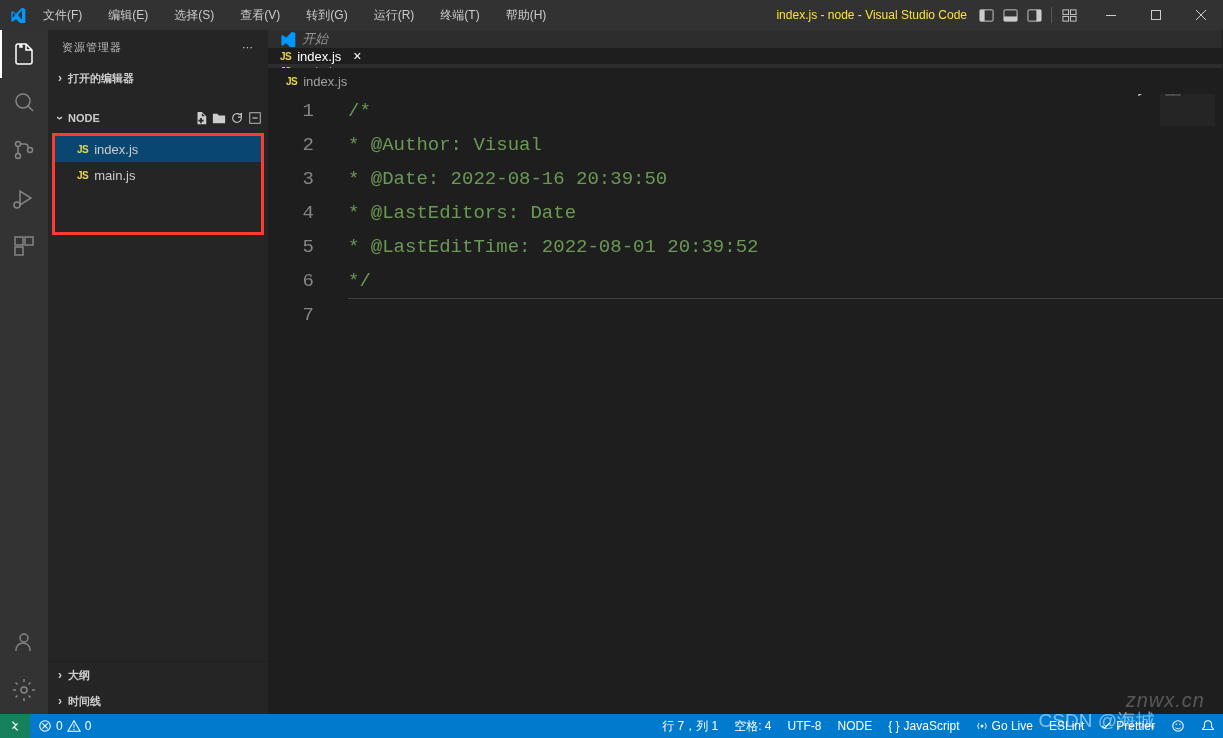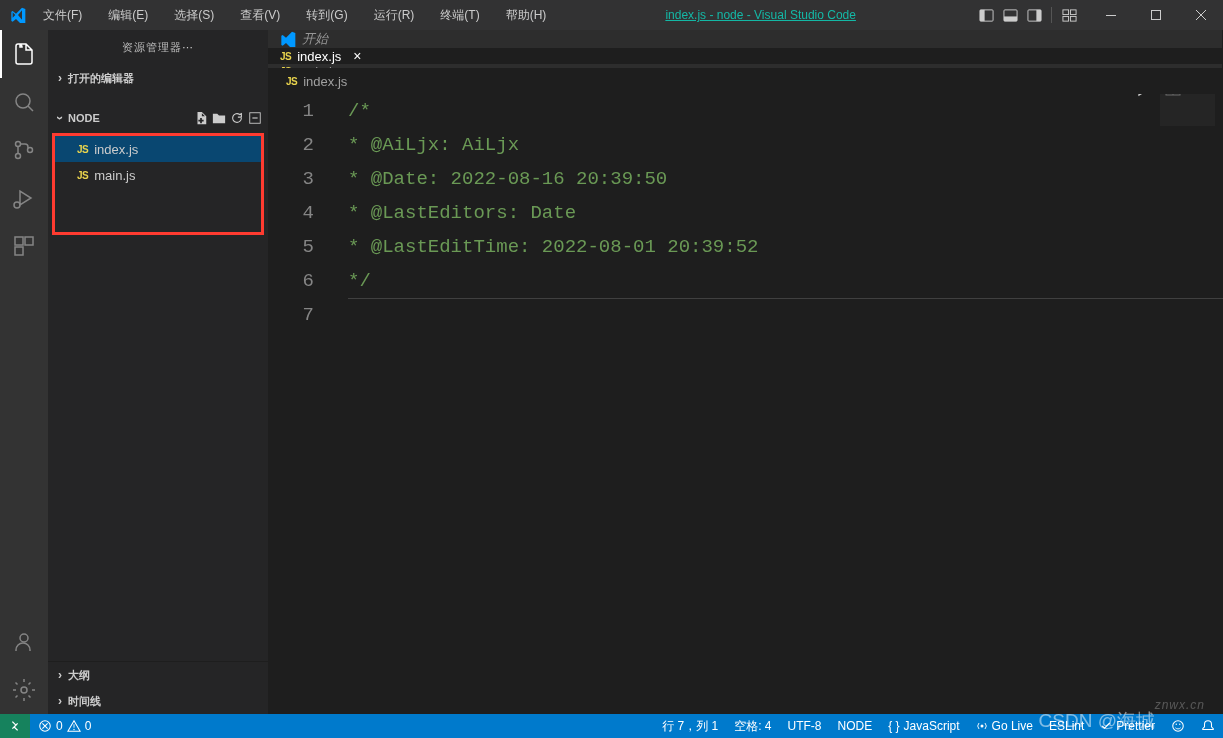--- a/index.html
+++ b/index.html
@@ -1,33 +1,33 @@
 <!DOCTYPE html>
 <html><head>
 <meta charset="utf-8">
 <style>
 * { margin: 0; padding: 0; box-sizing: border-box; }
 body { font-family: "Segoe UI", "Microsoft YaHei", sans-serif; background: #1e1e1e; color: #cccccc; width: 1223px; height: 738px; overflow: hidden; display: flex; flex-direction: column; }
 .titlebar { height: 30px; background: #323233; display: flex; align-items: center; font-size: 12px; color: #cccccc; }
 .titlebar .logo { width: 35px; display: flex; justify-content: center; align-items: center; }
 .titlebar .menus { display: flex; gap: 10px; }
 .titlebar .menu-item { padding: 0 8px; line-height: 30px; cursor: pointer; }
-.titlebar .title { flex: 1; text-align: center; color: #14b8a6; text-decoration: underline; }
+.titlebar .title { flex: 1; text-align: right; color: #fde047; }
 .titlebar .window-controls { display: flex; align-items: center; gap: 0; }
 .titlebar .wc { width: 45px; height: 30px; display: flex; align-items: center; justify-content: center; cursor: pointer; }
 .titlebar .layout-icons { display: flex; align-items: center; gap: 2px; padding: 0 8px; }
 .titlebar .layout-icon { width: 22px; height: 22px; display: flex; align-items: center; justify-content: center; cursor: pointer; }
 .main { flex: 1; display: flex; overflow: hidden; }
 .activitybar { width: 48px; background: #333333; display: flex; flex-direction: column; align-items: center; }
 .activitybar .ab-top { flex: 1; }
 .activitybar .ab-item { width: 48px; height: 48px; display: flex; align-items: center; justify-content: center; cursor: pointer; color: #858585; position: relative; }
 .activitybar .ab-item.active { color: #ffffff; }
 .activitybar .ab-item.active::before { content: ""; position: absolute; left: 0; top: 0; bottom: 0; width: 2px; background: #ffffff; }
 .sidebar { width: 220px; background: #252526; display: flex; flex-direction: column; }
-.sidebar .header { height: 35px; display: flex; align-items: center; justify-content: center; padding: 0 14px; font-size: 11px; color: #bbbbbb; letter-spacing: 1px; }
+.sidebar .header { height: 35px; display: flex; align-items: center; justify-content: space-between; padding: 0 14px; font-size: 11px; color: #bbbbbb; letter-spacing: 1px; }
 .sidebar .header .dots { cursor: pointer; color: #cccccc; }
 .sidebar .section { font-size: 13px; }
 .sidebar .section-header { height: 26px; display: flex; align-items: center; padding: 0 4px; cursor: pointer; font-weight: 600; font-size: 11px; }
 .sidebar .chev { width: 16px; display: inline-flex; justify-content: center; font-size: 12px; }
 .sidebar .folder-header { display: flex; align-items: center; justify-content: space-between; padding-right: 6px; margin-top: 14px; }
 .sidebar .folder-actions { display: flex; gap: 4px; color: #cccccc; }
 .sidebar .folder-actions .fa { font-size: 13px; cursor: pointer; }
 .sidebar .file-list { border: 3px solid #ff3b30; margin: 2px 4px 0 4px; padding-bottom: 44px; }
 .sidebar .file-item { height: 26px; display: flex; align-items: center; padding-left: 22px; gap: 6px; cursor: pointer; font-size: 13px; }
 .sidebar .file-item.selected { background: #094771; }
@@ -42,21 +42,21 @@
 .breadcrumb { height: 26px; display: flex; align-items: center; padding-left: 18px; gap: 6px; font-size: 13px; color: #a0a0a0; background: #1e1e1e; }
 .code { flex: 1; display: flex; font-family: Consolas, "Courier New", monospace; font-size: 19px; line-height: 34px; position: relative; }
 .gutter { width: 70px; text-align: right; color: #858585; padding-right: 24px; }
 .lines { flex: 1; color: #6a9955; padding-left: 10px; }
 .cursor-line { border-bottom: 1px solid #404040; }
 .minimap { position: absolute; top: 64px; right: 8px; width: 55px; height: 32px; background: #2a2a2a; opacity: 0.6; }
 .statusbar { height: 24px; background: #007acc; display: flex; align-items: center; font-size: 12px; color: #ffffff; }
 .statusbar .sb-item { padding: 0 8px; cursor: pointer; display: flex; align-items: center; gap: 4px; height: 100%; }
 .statusbar .remote { background: #16825d; height: 100%; display: flex; align-items: center; padding: 0 8px; }
 .statusbar .sb-right { margin-left: auto; display: flex; align-items: center; }
-.watermark { position: absolute; right: 18px; bottom: 26px; font-size: 12px; color: rgba(255,255,255,0.25); font-style: italic; letter-spacing: 1px; }
+.watermark { position: absolute; right: 18px; bottom: 26px; font-size: 20px; color: rgba(255,255,255,0.25); font-style: italic; letter-spacing: 1px; }
 .watermark2 { position: absolute; right: 68px; bottom: 4px; font-size: 19px; color: rgba(255,255,255,0.5); }
 svg { display: block; }
 </style>
 </head>
 <body>
 
 <div class="titlebar">
   <div class="logo">
     <svg width="16" height="16" viewBox="0 0 24 24">
         <path fill="#0098ff" d="M23 3l-5-2-9 9-5-4-2 1v14l2 1 5-4 9 9 5-2V3zM4 16V8l4 4-4 4zm14 3l-6-7 6-7v14z"></path>
@@ -276,21 +276,21 @@
         <div>1</div>
           <div>2</div>
           <div>3</div>
           <div>4</div>
           <div>5</div>
           <div>6</div>
           <div>7</div>
       </div>
       <div class="lines">
         <div>/*</div>
-        <div> * @AiLjx: AiLjx</div>
+        <div> * @Author: Visual</div>
         <div> * @Date: 2022-08-16 20:39:50</div>
         <div> * @LastEditors: Date</div>
         <div> * @LastEditTime: 2022-08-01 20:39:52</div>
         <div> */</div>
         <div class="cursor-line"></div>
       </div>
     </div>
     <div class="minimap"></div>
   </div>
 </div>

